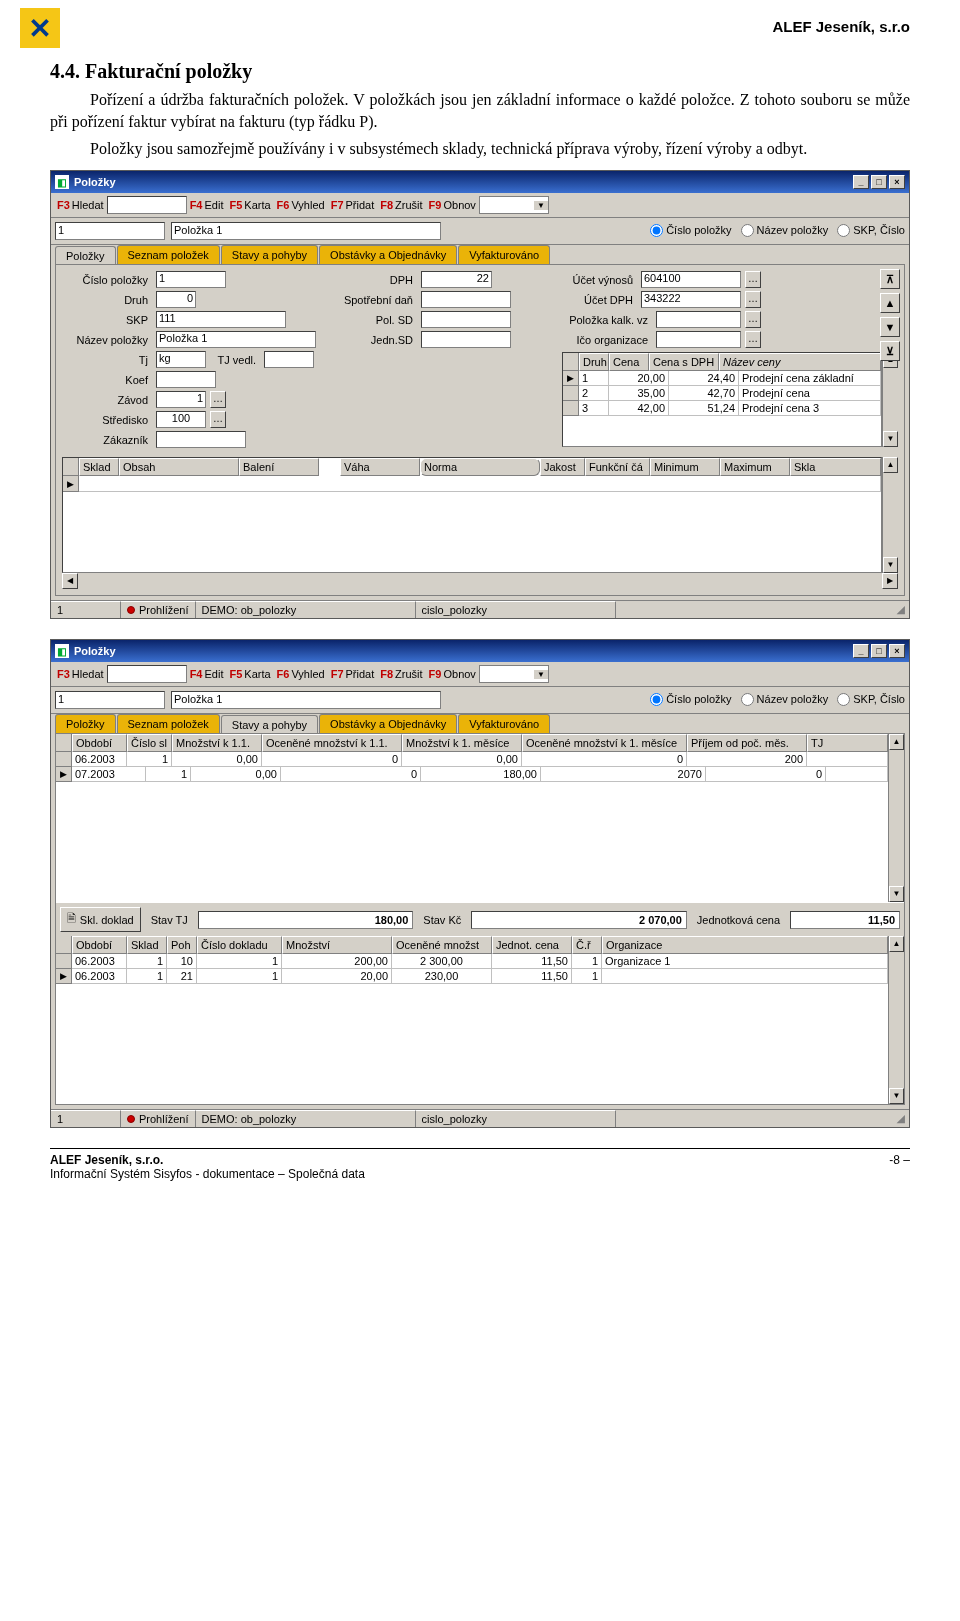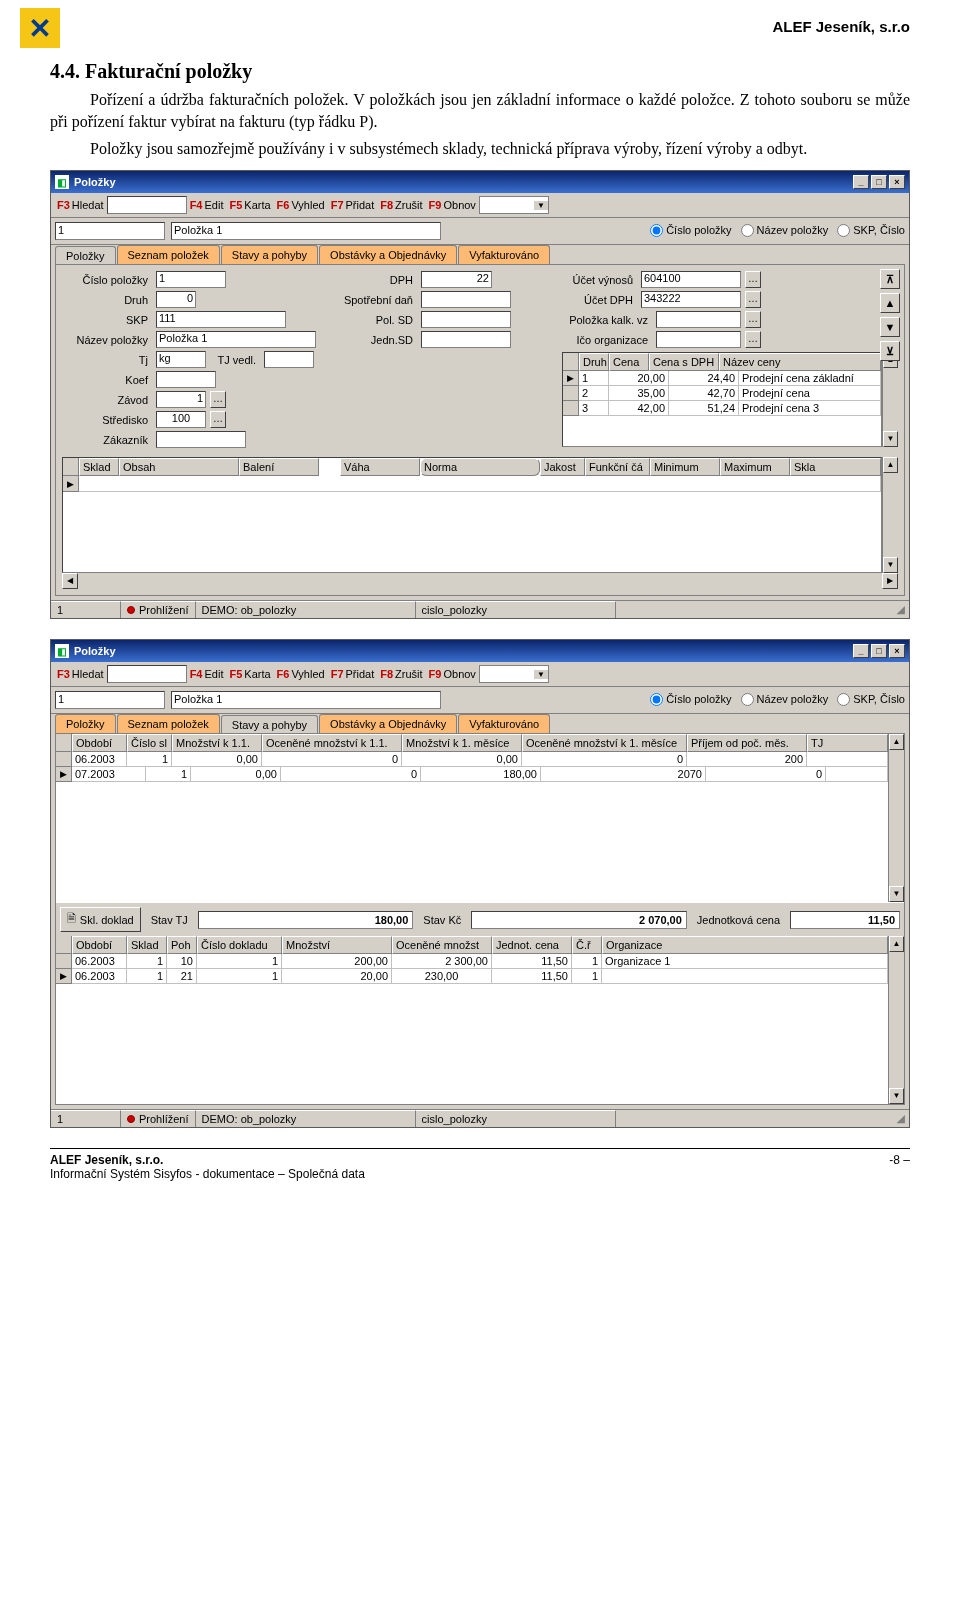--- a/index.html
+++ b/index.html
@@ -84,21 +84,21 @@
     display: flex; align-items: center; padding: 4px;
     border-bottom: 1px solid #808080; gap: 6px;
   }
   .radio { display: inline-flex; align-items: center; gap: 3px; margin-left: 6px; }
   .row2 .radio-group-wrap { margin-left: auto; }
   .radio input { margin: 0; }
   .tabs { display: flex; padding: 0 4px; }
   .tab {
     padding: 3px 10px 2px;
     border: 1px solid #808080; border-bottom: none;
-    background: #fdba74;
+    background: #eab308;
     margin-right: 1px; border-radius: 3px 3px 0 0;
     font-size: 11px;
   }
   .tab.active { background: #d4d0c8; border-bottom: 1px solid #d4d0c8; position: relative; top: 1px; }
   .tabpanel {
     border: 1px solid #808080;
     margin: 0 4px 4px 4px;
     background: #d4d0c8;
     padding: 6px;
     position: relative;
@@ -380,21 +380,21 @@
               <div class="ellips">…</div>
             </div>
 
           <div style="display:flex; margin-top:4px;">
             <div class="grid" style="flex:1;">
               <div class="grid-head">
                 <div class="grid-rowhead"></div>
                 <div class="gc" style="width:30px;">Druh</div>
                 <div class="gc" style="width:40px;">Cena</div>
                 <div class="gc" style="width:70px;">Cena s DPH</div>
-                <div class="gc" style="flex:1;">Název ceny</div>
+                <div class="gc" style="flex:1;font-style:italic;">Název ceny</div>
               </div>
               <div class="grid-row">
                 <div class="grid-rowhead">▶</div>
                 <div class="gc l" style="width:30px;">1</div>
                 <div class="gc r" style="width:60px;">20,00</div>
                 <div class="gc r" style="width:70px;">24,40</div>
                 <div class="gc l" style="flex:1;">Prodejní cena základní</div>
               </div>
               <div class="grid-row">
                 <div class="grid-rowhead"></div>
@@ -610,21 +610,21 @@
             <div class="gc" style="width:30px;">Č.ř</div>
             <div class="gc" style="flex:1;">Organizace</div>
           </div>
           <div class="grid-row">
             <div class="grid-rowhead"></div>
             <div class="gc l" style="width:55px;">06.2003</div>
             <div class="gc r" style="width:40px;">1</div>
             <div class="gc r" style="width:30px;">10</div>
             <div class="gc r" style="width:85px;">1</div>
             <div class="gc r" style="width:110px;">200,00</div>
-            <div class="gc r" style="width:100px;">2 300,00</div>
+            <div class="gc r" style="width:100px;text-align:center;">2 300,00</div>
             <div class="gc r" style="width:80px;">11,50</div>
             <div class="gc r" style="width:30px;">1</div>
             <div class="gc l" style="flex:1;">Organizace 1</div>
           </div>
           <div class="grid-row">
             <div class="grid-rowhead">▶</div>
             <div class="gc l" style="width:55px;">06.2003</div>
             <div class="gc r" style="width:40px;">1</div>
             <div class="gc r" style="width:30px;">21</div>
             <div class="gc r" style="width:85px;">1</div>

